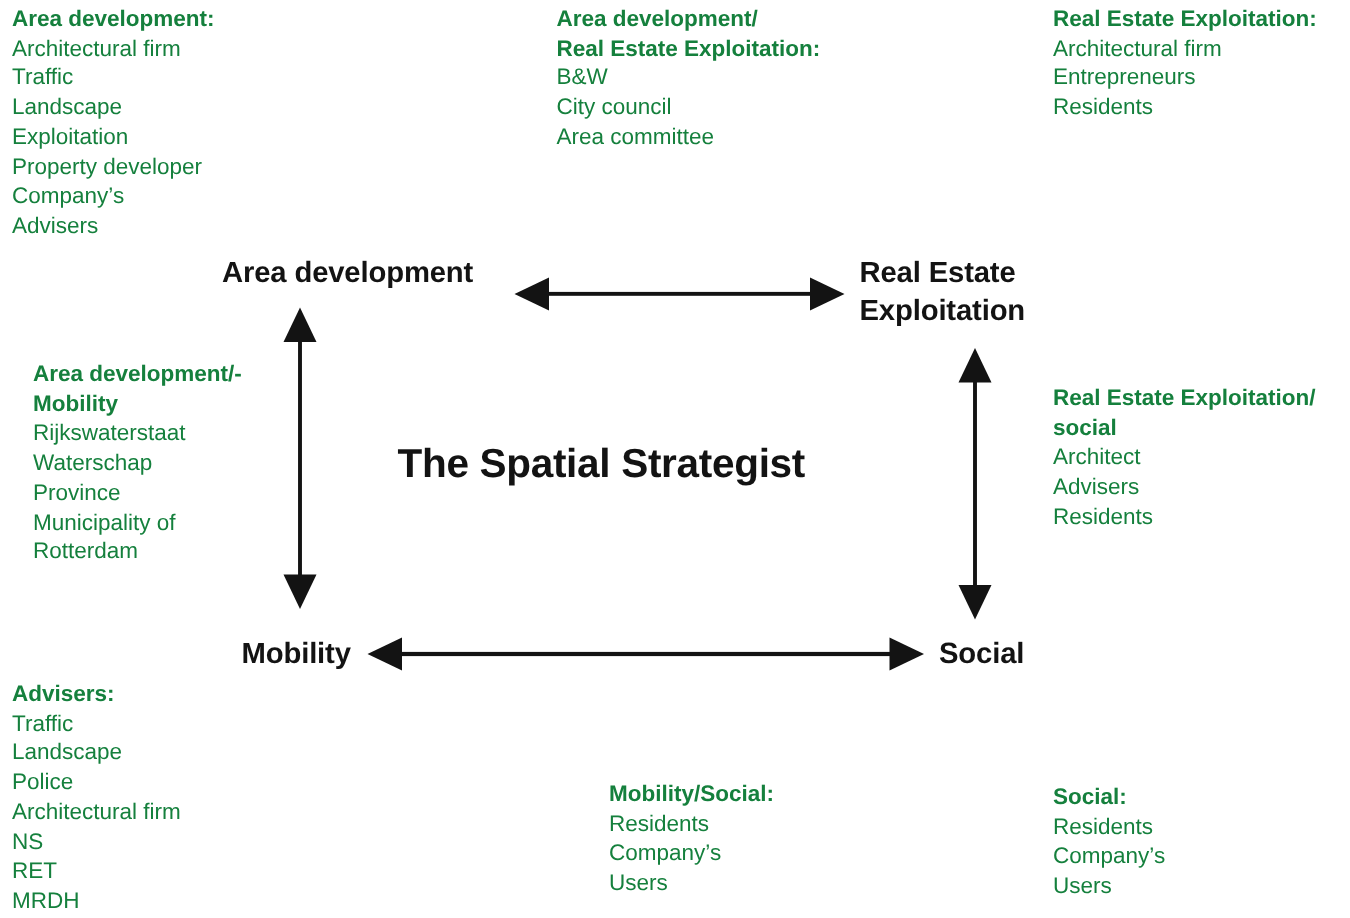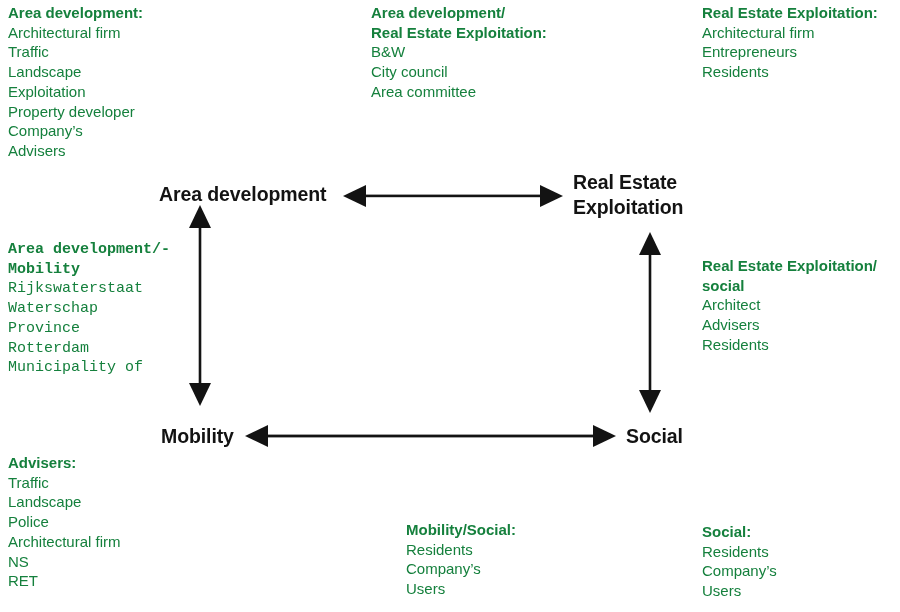--- a/index.html
+++ b/index.html
@@ -33,37 +33,37 @@
     display: block;
   }
   .note .note-item {
     font-weight: normal;
     display: block;
   }
 
   .note-ad        { left: 8px;   top: 3px; }
   .note-ad-re     { left: 357px; top: 3px; margin-left: 14px; }
   .note-re        { left: 702px; top: 3px; }
-  .note-ad-mob    { left: 8px;   top: 240px; font-family: Liberation Mono, monospace; }
+  .note-ad-mob    { left: 22px;   top: 240px; }
   .note-re-soc    { left: 702px; top: 256px; }
   .note-mob       { left: 8px;   top: 453px; }
   .note-mob-soc   { left: 362px; top: 520px; margin-left: 44px; }
   .note-soc       { left: 702px; top: 522px; }
 
   
   .node {
     position: absolute;
     font-weight: bold;
     font-size: 19.5px;
     line-height: 25px;
     color: #131313;
     white-space: nowrap;
     letter-spacing: -0.1px;
   }
-  .node-area-development { left: 159px; top: 170px; margin-top: 12px; }
+  .node-area-development { left: 148px; top: 170px; }
   .node-real-estate      { left: 573px; top: 170px; }
   .node-mobility         { left: 161px; top: 424px; }
   .node-social           { left: 626px; top: 424px; }
 
   .center-title {
     position: absolute;
     left: 265px;
     top: 293px;
     font-weight: bold;
     font-size: 27px;
@@ -125,20 +125,21 @@
   </div>
 
   <div class="node node-mobility">
     <span>Mobility</span>
   </div>
 
   <div class="node node-social">
     <span>Social</span>
   </div>
 
+  <div class="center-title">The Spatial Strategist</div>
 
   <div class="note note-ad">
     <span class="note-head">Area development:</span>
     <span class="note-item">Architectural firm</span>
     <span class="note-item">Traffic</span>
     <span class="note-item">Landscape</span>
     <span class="note-item">Exploitation</span>
     <span class="note-item">Property developer</span>
     <span class="note-item">Company’s</span>
     <span class="note-item">Advisers</span>
@@ -158,40 +159,41 @@
     <span class="note-item">Entrepreneurs</span>
     <span class="note-item">Residents</span>
   </div>
 
   <div class="note note-ad-mob">
     <span class="note-head">Area development/-</span>
     <span class="note-head">Mobility</span>
     <span class="note-item">Rijkswaterstaat</span>
     <span class="note-item">Waterschap</span>
     <span class="note-item">Province</span>
+    <span class="note-item">Municipality of</span>
     <span class="note-item">Rotterdam</span>
-    <span class="note-item">Municipality of</span>
   </div>
 
   <div class="note note-re-soc">
     <span class="note-head">Real Estate Exploitation/</span>
     <span class="note-head">social</span>
     <span class="note-item">Architect</span>
     <span class="note-item">Advisers</span>
     <span class="note-item">Residents</span>
   </div>
 
   <div class="note note-mob">
     <span class="note-head">Advisers:</span>
     <span class="note-item">Traffic</span>
     <span class="note-item">Landscape</span>
     <span class="note-item">Police</span>
     <span class="note-item">Architectural firm</span>
     <span class="note-item">NS</span>
     <span class="note-item">RET</span>
+    <span class="note-item">MRDH</span>
   </div>
 
   <div class="note note-mob-soc">
     <span class="note-head">Mobility/Social:</span>
     <span class="note-item">Residents</span>
     <span class="note-item">Company’s</span>
     <span class="note-item">Users</span>
   </div>
 
   <div class="note note-soc">

